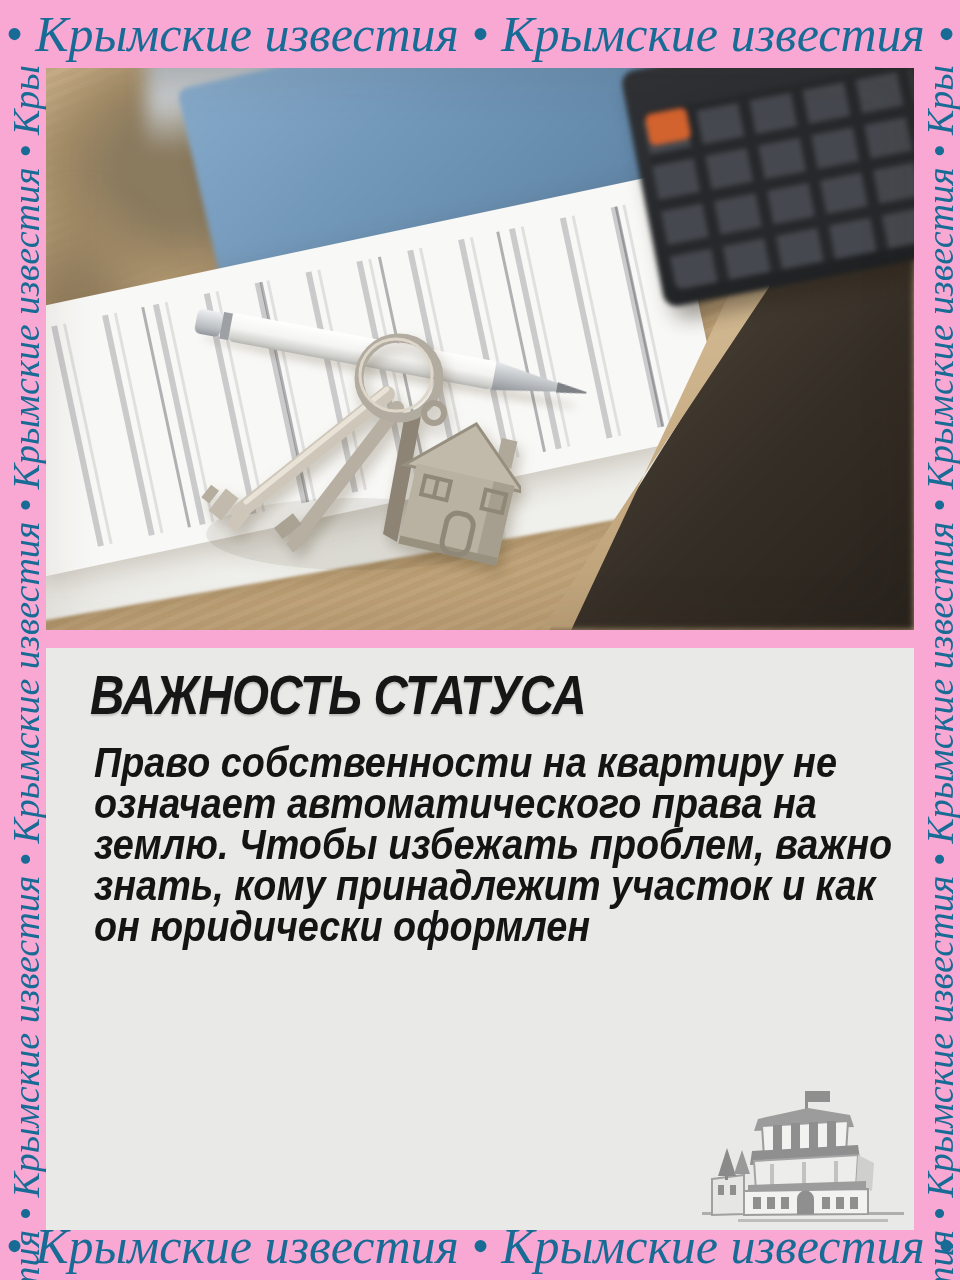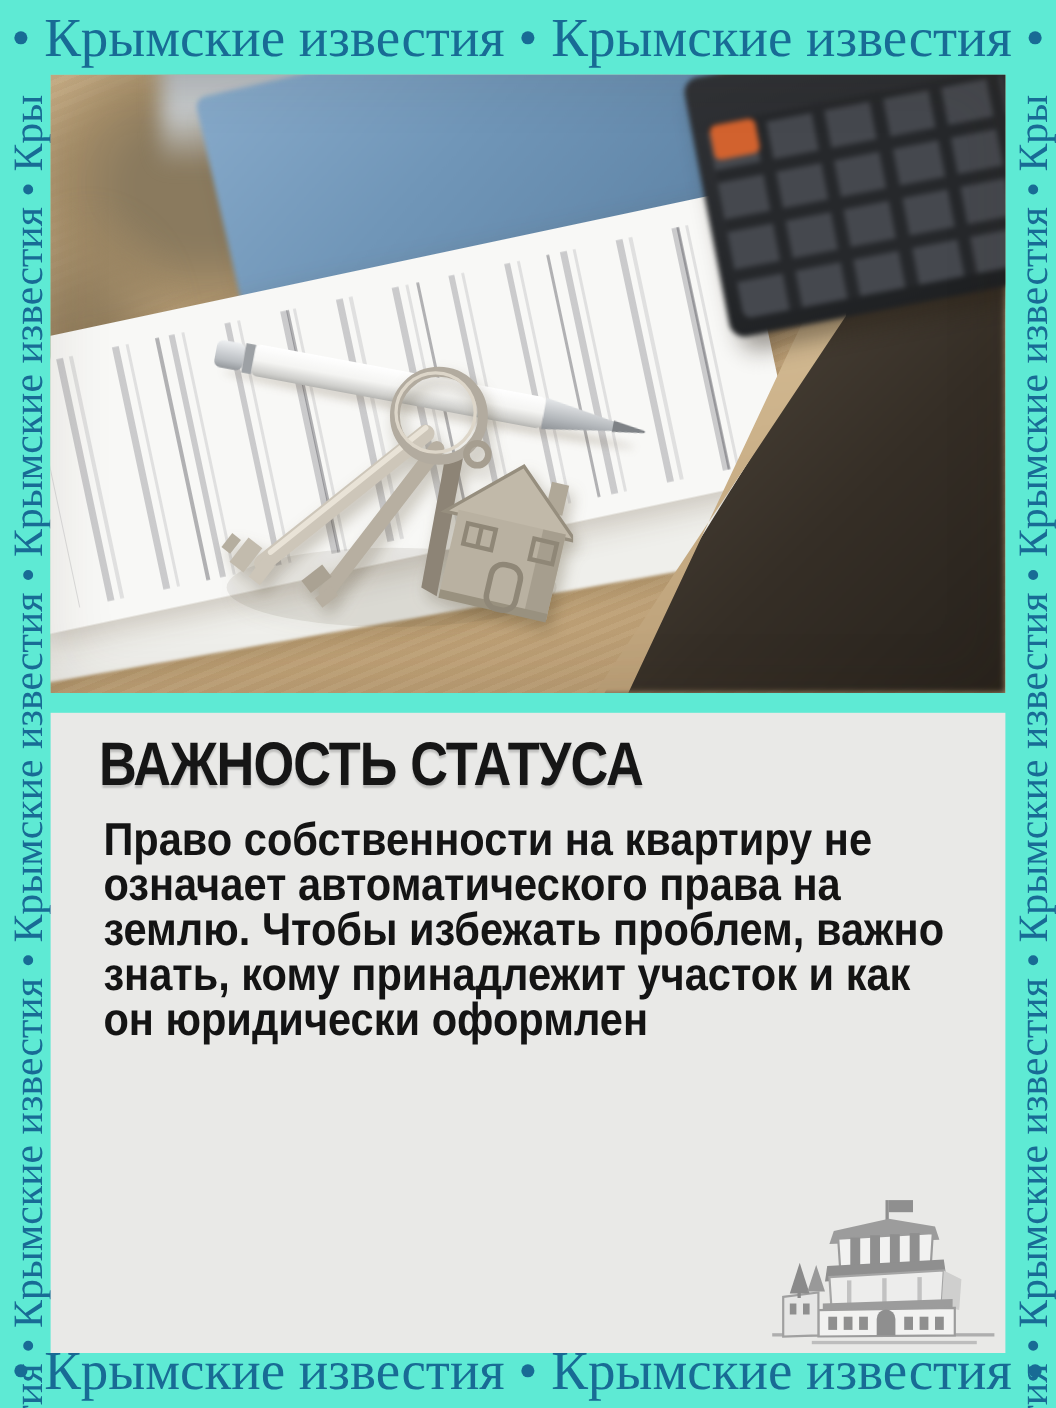--- a/index.html
+++ b/index.html
@@ -1,17 +1,17 @@
 <!DOCTYPE html>
 <html><head>
 <meta charset="utf-8">
 <style>
   html,body{margin:0;padding:0;background:#ffffff;}
-  .page{position:relative;width:960px;height:1280px;background:#5eead4;overflow:hidden;
-        font-family:"Liberation Serif", serif;}
+  .page{position:relative;width:960px;height:1280px;background:#f9a8d4;overflow:hidden;
+        font-family:"Liberation Serif", serif;font-style:italic;}
 
   
   .masthead{position:absolute;left:0;width:100%;text-align:center;white-space:nowrap;
             font-family:"Liberation Serif", serif;font-size:50px;color:#186b95;
             line-height:68px;height:68px;letter-spacing:0;}
   .masthead.top{top:0;}
   .masthead.bottom{top:1212px;}
 
   
   .strip-text{position:absolute;top:1294px;white-space:nowrap;transform-origin:0 0;

